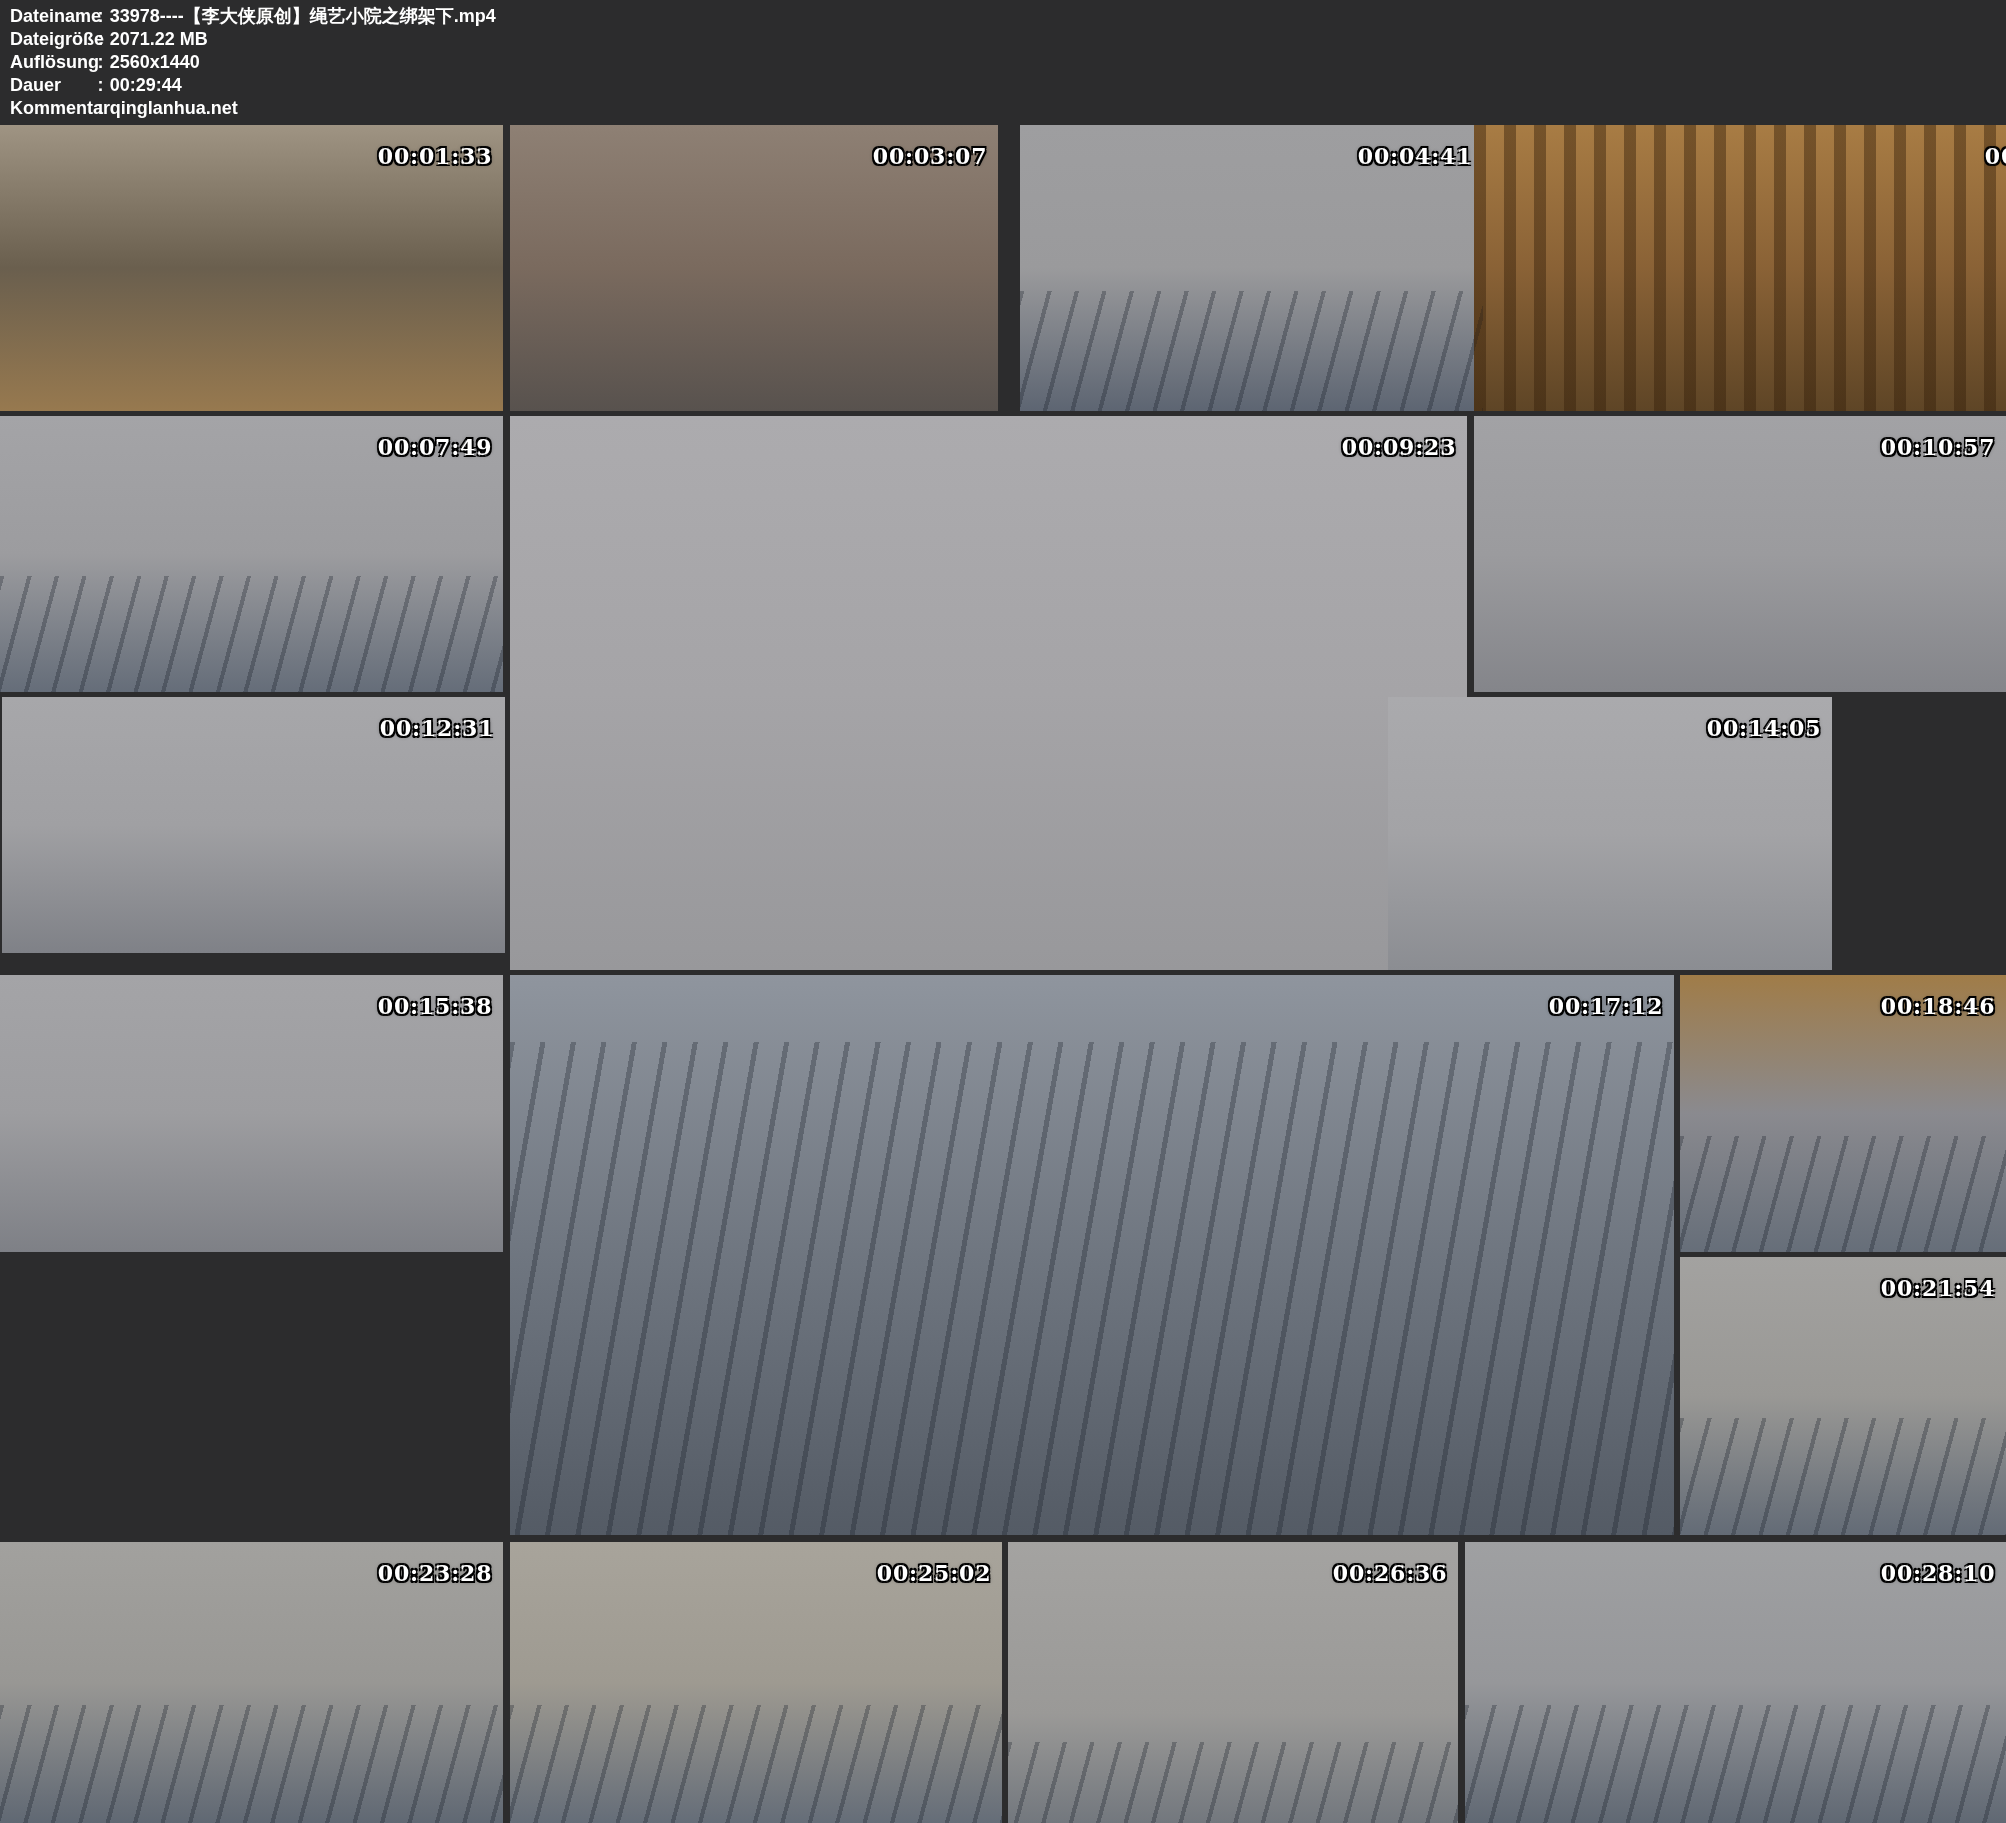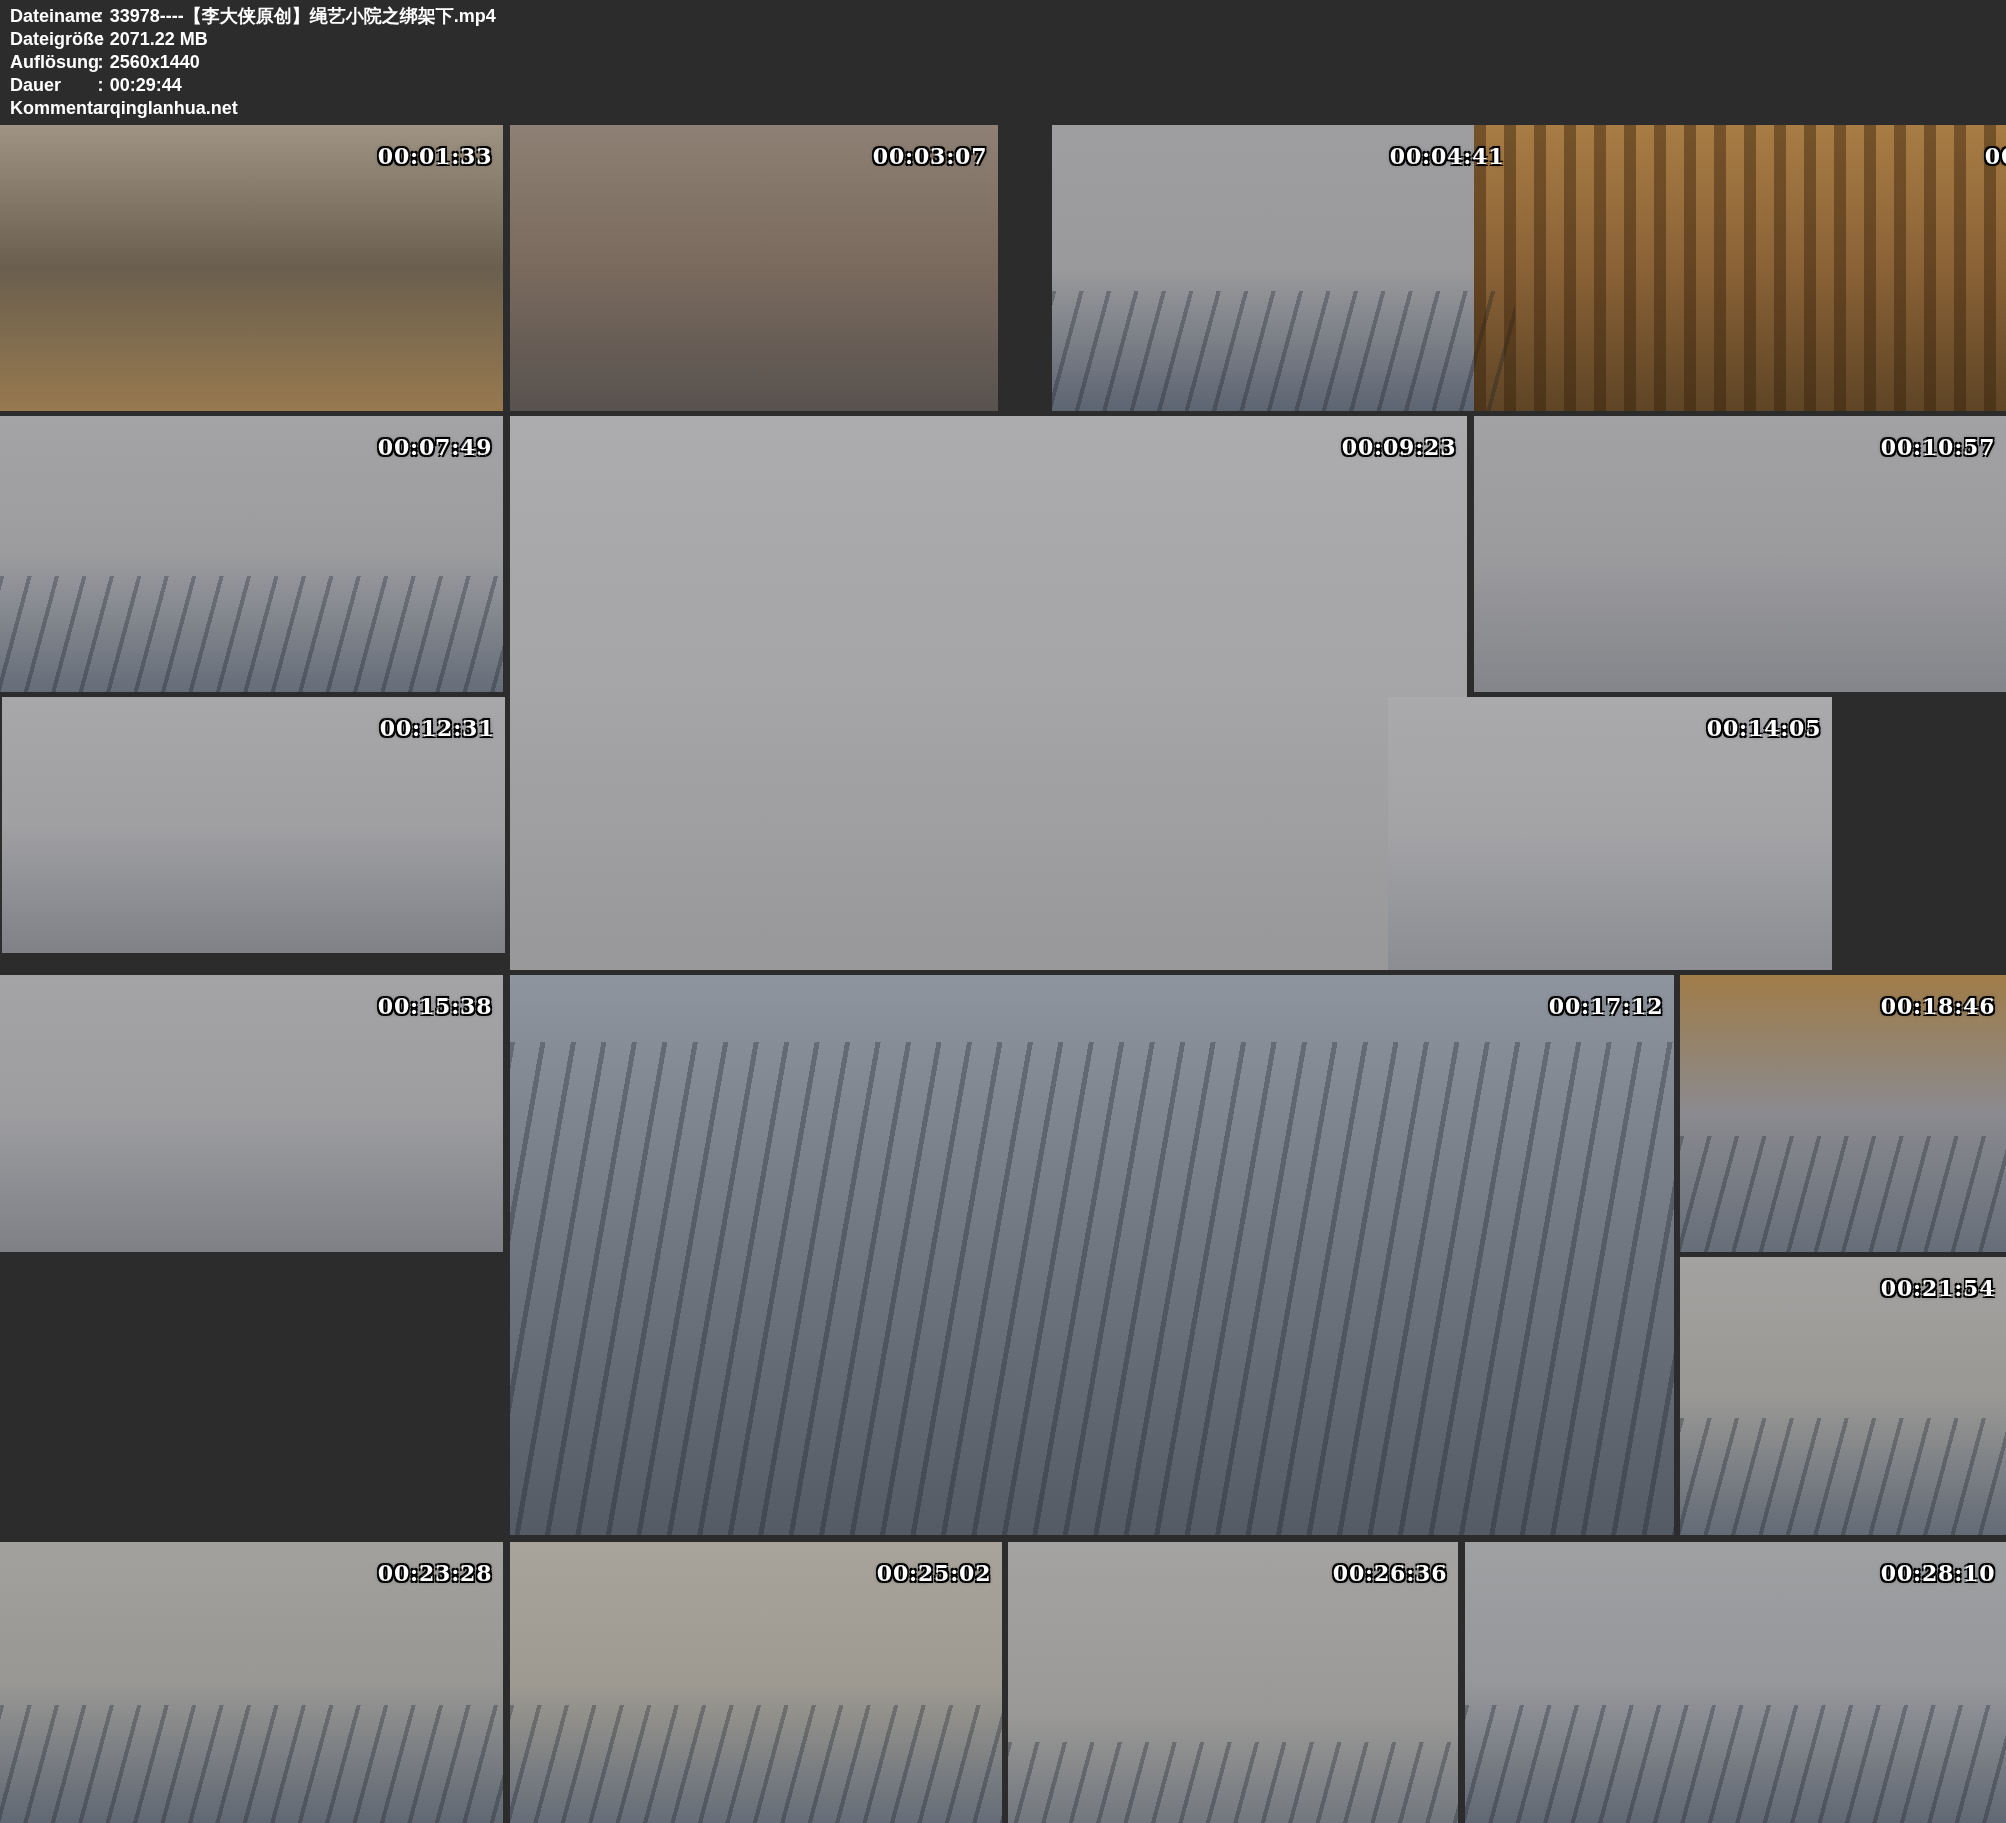--- a/index.html
+++ b/index.html
@@ -43,21 +43,21 @@
     content:"";position:absolute;left:0;right:0;bottom:0;height:88%;z-index:1;
     background:repeating-linear-gradient(100deg,rgba(22,28,38,.30) 0 5px,rgba(255,255,255,0) 5px 30px);
   }
   .tex-slats::after{
     content:"";position:absolute;inset:0;z-index:1;
     background:repeating-linear-gradient(90deg,rgba(54,32,10,.45) 0 11.6px,rgba(255,255,255,0) 11.6px 30px);
   }
   
   .t0 {left:0;    top:151;  width:503px; height:286px;}
   .t1 {left:510px;top:125px;width:488px; height:286px;}
-  .t2 {left:1052px;top:125px;width:463px;height:286px;}
+  .t2 {left:1020px;top:125px;width:463px;height:286px;}
   .t3 {left:1474px;top:125px;width:636px;height:286px;text-decoration:underline;}
   .t4 {left:0;    top:416px; width:503px; height:276px;}
   .t5 {left:510px;top:416px; width:957px;height:554px;}
   .t6 {left:1474px;top:416px;width:532px; height:276px;text-align:right;}
   .t7 {left:2px;    top:697px; width:503px; height:256px;}
   .t8 {left:1388px;top:697px;width:444px; height:273px;}
   .t9 {left:0;    top:975px;width:503px; height:277px;}
   .t10{left:510px;top:975px;width:1164px;height:560px;}
   .t11{left:1680px;top:975px;width:326px;height:277px;}
   .t12{left:0;    top:1257px;width:503px; height:278px;}

